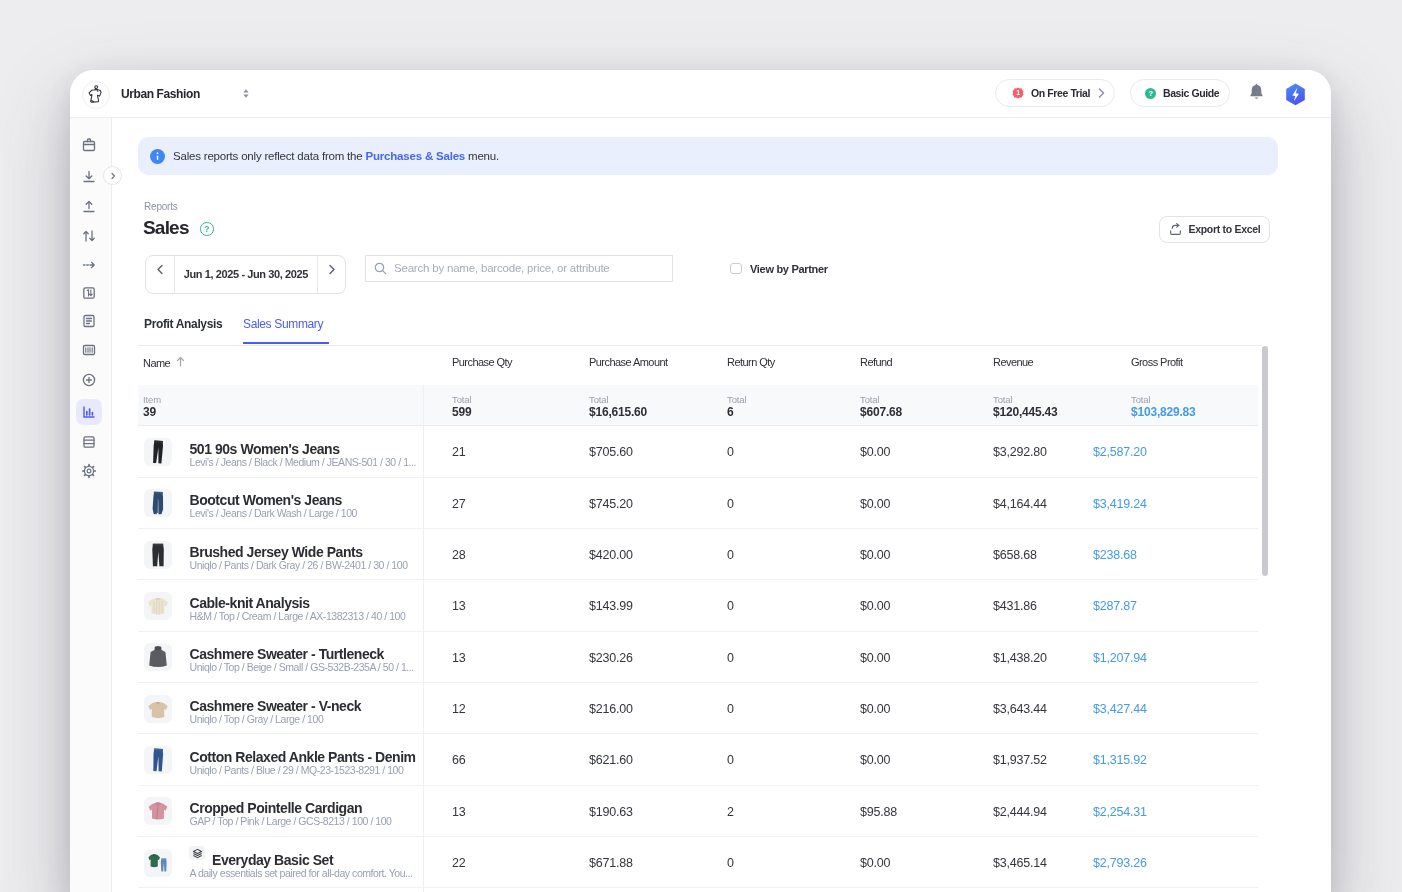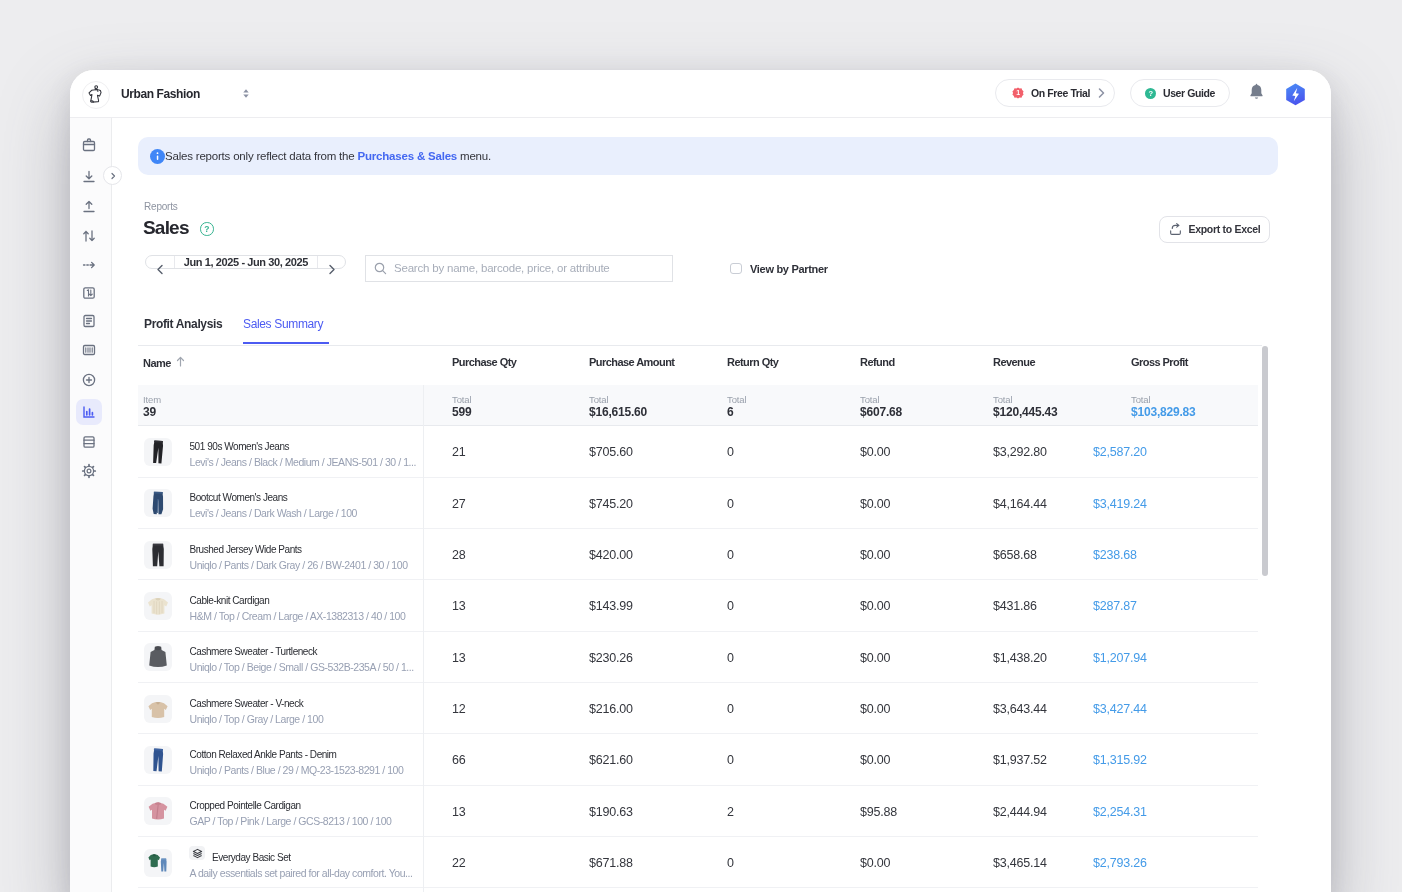--- a/index.html
+++ b/index.html
@@ -13,39 +13,39 @@
 .sidebar{position:absolute;left:70px;top:118px;width:42px;height:774px;background:#fbfbfc;border-right:1px solid #ebecee}
 .sic{position:absolute;left:81px}
 .sactive{position:absolute;left:76px;top:399px;width:26px;height:26px;background:#e8eafc;border-radius:7px}
 .collapse{position:absolute;left:103px;top:166px;width:19px;height:19px;border-radius:50%;background:#fff;border:1px solid #e5e6ea;display:flex;align-items:center;justify-content:center}
 .banner{position:absolute;left:138px;top:137px;width:1140px;height:38px;background:#e9effd;border-radius:10px;display:flex;align-items:center;font-size:11.5px;color:#33343b;font-weight:500;letter-spacing:-.2px}
 .banner b{color:#4468f1;font-weight:700}
 .reports{position:absolute;left:144px;top:201px;font-size:10px;color:#8d93a0;letter-spacing:-.2px}
 .salesttl{position:absolute;left:143px;top:217px;font-size:19px;font-weight:700;color:#26272e;letter-spacing:-.8px}
 .help{position:absolute;left:200px;top:222px;width:13.5px;height:13.5px;border-radius:50%;border:1.4px solid #35b390;color:#35b390;font-size:8.5px;font-weight:700;display:flex;align-items:center;justify-content:center}
 .export{position:absolute;left:1159px;top:215.5px;width:111px;height:27px;border:1px solid #e2e3e8;border-radius:8px;background:#fff;display:flex;align-items:center;justify-content:center;gap:7px;font-size:10.5px;font-weight:700;color:#33343c;letter-spacing:-.3px}
-.dategrp{position:absolute;left:144.7px;top:254.7px;width:201px;height:14px;border:1px solid #e0e2e6;border-radius:8px;background:#fff}
+.dategrp{position:absolute;left:144.7px;top:254.7px;width:201px;height:39px;border:1px solid #e0e2e6;border-radius:8px;background:#fff}
 .dategrp .dv{position:absolute;top:0;width:1px;height:100%;background:#e8e9ed}
 .datetxt{position:absolute;left:28.7px;top:0;width:143px;height:100%;display:flex;align-items:center;justify-content:center;font-size:11px;font-weight:600;color:#2f3138;letter-spacing:-.4px;white-space:nowrap}
 .search{position:absolute;left:365px;top:254.7px;width:308px;height:27.5px;border:1px solid #e0e2e6;border-radius:0;background:#fff;display:flex;align-items:center}
 .search span{color:#a7adb9;font-size:11.5px;margin-left:7px;letter-spacing:-.2px}
 .chk{position:absolute;left:730px;top:262.7px;width:11.5px;height:11.5px;border:1.4px solid #c9cdd5;border-radius:3px;background:#fff}
 .chklbl{position:absolute;left:750px;top:262.5px;font-size:11px;font-weight:600;color:#2e3038;letter-spacing:-.3px}
 .tab1{position:absolute;left:144px;top:317px;font-size:12px;font-weight:700;color:#2e3038;letter-spacing:-.35px}
 .tab2{position:absolute;left:243px;top:317px;font-size:12px;font-weight:400;color:#4c5bf2;letter-spacing:-.35px}
 .tabline{position:absolute;left:242.5px;top:341.5px;width:86px;height:2.5px;background:#4c5bf2}
 .tabletop{position:absolute;left:138px;top:345px;width:1124px;height:1px;background:#e8eaee}
-.th{position:absolute;top:356px;font-size:11px;font-weight:700;color:#2e3038;letter-spacing:-.55px}
+.th{position:absolute;top:356px;font-size:11px;font-weight:400;color:#2e3038;letter-spacing:-.55px}
 .sumrow{position:absolute;left:138px;top:385px;width:1120px;height:41.3px;background:#f8f9fb;border-bottom:1px solid #e8eaee}
 .slbl{position:absolute;top:394px;font-size:9.5px;color:#9aa1ac;letter-spacing:-.1px}
 .sval{position:absolute;top:404.5px;font-size:12px;font-weight:700;color:#2e3038;letter-spacing:-.2px}
 .vline{position:absolute;left:423px;top:385px;width:1px;height:507px;background:#edeff2}
 .row{position:absolute;left:138px;width:1120px;height:51.35px;border-bottom:1px solid #f0f1f4;background:#fff}
 .row .thumb{position:absolute;left:6px;top:11.5px;width:28px;height:28px;background:#f4f5f7;border-radius:6px;display:flex;align-items:center;justify-content:center}
-.row .ttl{position:absolute;left:51.5px;top:14.5px;font-size:10px;font-weight:400;color:#2b2d33;letter-spacing:-.45px;white-space:nowrap}
+.row .ttl{position:absolute;left:51.5px;top:14.5px;font-size:14px;font-weight:700;color:#2b2d33;letter-spacing:-.45px;white-space:nowrap}
 .row .sub{position:absolute;left:51.5px;top:29.5px;font-size:10.5px;color:#98a0b3;letter-spacing:-.45px;white-space:nowrap}
 .row .chip{position:absolute;left:51px;top:9px;width:16px;height:14px;background:#f1f2f4;border-radius:4px;display:flex;align-items:center;justify-content:center}
 .row .v{position:absolute;top:19px;font-size:12.5px;font-weight:500;color:#34363d;letter-spacing:-.2px}
 .blue{color:#449be8 !important}
 .c1{left:452px}.c2{left:589px}.c3{left:727px}.c4{left:860px}.c5{left:993px}.c6{left:1131px}
 .r1{left:314px}.r2{left:451px}.r3{left:589px}.r4{left:722px}.r5{left:855px}.r6{left:955px}
 .scrollbar{position:absolute;left:1262px;top:346px;width:6px;height:230px;background:#c9cacf;border-radius:3px}
 </style>
 </head>
 <body>
@@ -126,21 +126,21 @@
 <span style="margin-left:7px">On Free Trial</span>
 <svg style="margin-left:8px" width="7" height="10" viewBox="0 0 7 10">
       <path d="M1.5 1 L5.5 5 L1.5 9" fill="none" stroke="#8b91a3" stroke-width="1.5" stroke-linecap="round" stroke-linejoin="round"></path>
     </svg>
 </div>
 <div class="pill" style="left:1130px;width:100px">
 <svg style="margin-left:14px" width="11" height="11" viewBox="0 0 11 11">
       <circle cx="5.5" cy="5.5" r="5.5" fill="#2eb893"></circle>
       <text x="5.5" y="8" font-size="7.5" font-weight="bold" fill="#fff" text-anchor="middle" font-family="Liberation Sans">?</text>
     </svg>
-<span style="margin-left:7px">User Guide</span>
+<span style="margin-left:7px">Basic Guide</span>
 </div>
 <svg style="position:absolute;left:1249px;top:83px" width="15" height="17" viewBox="0 0 15 17">
     <path d="M7.5 0.8 C7.9 0.8 8.3 1.2 8.3 1.6 L8.3 2.1 C10.7 2.5 12.3 4.4 12.3 6.9 L12.3 10.2 L13.6 12.4 C13.8 12.8 13.5 13.3 13 13.3 L2 13.3 C1.5 13.3 1.2 12.8 1.4 12.4 L2.7 10.2 L2.7 6.9 C2.7 4.4 4.3 2.5 6.7 2.1 L6.7 1.6 C6.7 1.2 7.1 0.8 7.5 0.8 Z" fill="#757d8c"></path>
     <path d="M5.8 14.5 A1.8 1.8 0 0 0 9.2 14.5 Z" fill="#757d8c"></path>
   </svg>
 <svg style="position:absolute;left:1285px;top:82.5px" width="21" height="23" viewBox="0 0 21 23">
     <defs>
       <linearGradient id="hx" x1="0" y1="0" x2="0.3" y2="1">
         <stop offset="0" stop-color="#4a8ef6"></stop>
         <stop offset="1" stop-color="#4a56ee"></stop>
@@ -148,21 +148,21 @@
     </defs>
     <path d="M10.5 0.5 L19.8 5.9 L19.8 16.9 L10.5 22.3 L1.2 16.9 L1.2 5.9 Z" fill="url(#hx)"></path>
     <path d="M12.3 4.8 L7.3 12.6 L10.3 13 L8.8 18.2 L14 10.8 L10.9 10.3 Z" fill="#fff"></path>
   </svg>
 <div class="banner">
     <svg style="margin-left:12px" width="15" height="15" viewBox="0 0 15 15">
       <circle cx="7.5" cy="7.5" r="7.5" fill="#3f86f7"></circle>
       <rect x="6.8" y="6.4" width="1.5" height="4.6" rx="0.7" fill="#fff"></rect>
       <circle cx="7.5" cy="4.2" r="0.9" fill="#fff"></circle>
     </svg>
-    <span style="">Sales reports only reflect data from the&nbsp;<b>Purchases &amp; Sales</b>&nbsp;menu.</span>
+    <span style="margin-left:8px">Sales reports only reflect data from the&nbsp;<b>Purchases &amp; Sales</b>&nbsp;menu.</span>
   </div>
 <div class="reports">Reports</div>
 <div class="salesttl">Sales</div>
 <div class="help">?</div>
 <div class="export">
     <svg width="13" height="13" viewBox="0 0 14 14" fill="none" stroke="#5b6270" stroke-width="1.2" stroke-linecap="round" stroke-linejoin="round">
       <path d="M12.2 8.5 V11 a1.3 1.3 0 0 1 -1.3 1.3 H3.1 A1.3 1.3 0 0 1 1.8 11 V8.5"></path>
       <path d="M3.5 5.8 Q3.5 2.6 6.8 2.6 L10.5 2.6 M8.3 0.7 L10.7 2.6 L8.3 4.5"></path>
     </svg>
     <span>Export to Excel</span>
@@ -269,21 +269,21 @@
     <span class="v r6 blue">$238.68</span>
   </div>
 <div class="row" style="top:580.4px">
     <div class="thumb">
       <svg width="28" height="28" viewBox="0 0 28 28">
         <path d="M8 7.2 Q14 5 20 7.2 L24 10.4 L22.2 14.4 L20.4 13.2 L20.4 21.6 Q14 23.8 7.6 21.6 L7.6 13.2 L5.8 14.4 L4 10.4 Z" fill="#ebe3cf"></path>
         <path d="M11.3 6.6 Q14 5.4 16.7 6.6 Q16.5 8.6 14 8.6 Q11.5 8.6 11.3 6.6 Z" fill="#dcd2b9"></path>
         <path d="M10 9 V21 M12.6 9.4 V22.3 M15.4 9.4 V22.3 M18 9 V21" stroke="#ddd3bc" stroke-width="0.8" fill="none"></path>
       </svg>
     </div>
-    <span class="ttl">Cable-knit Cardigan</span>
+    <span class="ttl">Cable-knit Analysis</span>
     <span class="sub">H&amp;M / Top / Cream / Large / AX-1382313 / 40 / 100</span>
     <span class="v r1">13</span>
     <span class="v r2">$143.99</span>
     <span class="v r3">0</span>
     <span class="v r4">$0.00</span>
     <span class="v r5">$431.86</span>
     <span class="v r6 blue">$287.87</span>
   </div>
 <div class="row" style="top:631.7px">
     <div class="thumb">

